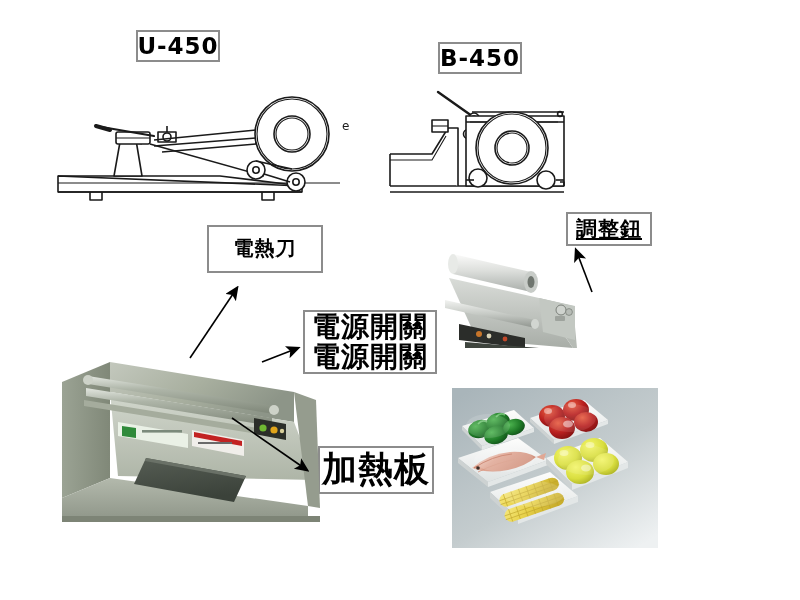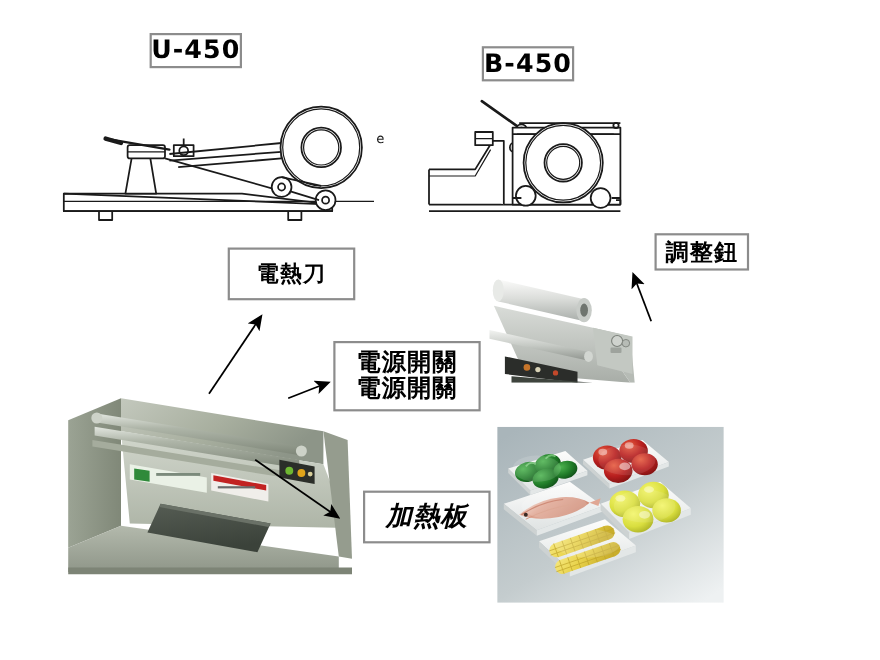--- a/index.html
+++ b/index.html
@@ -157,30 +157,30 @@
       <path d="M78,98 L86,98"></path>
       <path d="M168,98 L176,98"></path>
       <path d="M172,100 L176,100 L176,104"></path>
     </g>
   </svg>
 
   <div class="callout cjk" style="left:207px; top:225px; width:116px; height:48px; font-size:20px;text-align:center;">
     <span class="ln">電熱刀</span>
   </div>
 
-  <div class="callout cjk" style="left:303px; top:310px; width:134px; height:64px; font-size:22px;">
+  <div class="callout cjk" style="left:303px; top:310px; width:134px; height:64px; font-size:28px;">
     <span class="ln">電源開關</span>
     <span class="ln">電源開關</span>
   </div>
 
-  <div class="callout cjk" style="left:330px; top:446px; width:116px; height:48px; font-size:24px;font-style:italic;">
+  <div class="callout cjk" style="left:318px; top:446px; width:116px; height:48px; font-size:35px;">
     <span class="ln">加熱板</span>
   </div>
 
-  <div class="callout cjk" style="left:595px; top:212px; width:86px; height:34px; font-size:21px;">
+  <div class="callout cjk" style="left:566px; top:212px; width:86px; height:34px; font-size:21px;text-decoration:underline;">
     <span class="ln">調整鈕</span>
   </div>
 
   <svg class="photo" style="left:58px; top:330px;" width="290" height="195" viewBox="0 0 290 195">
     <defs>
       <linearGradient id="bodyTop" x1="0" y1="0" x2="1" y2="0.4">
         <stop offset="0%" stop-color="#c3c8bd"></stop>
         <stop offset="55%" stop-color="#a8af9f"></stop>
         <stop offset="100%" stop-color="#8d9588"></stop>
       </linearGradient>

